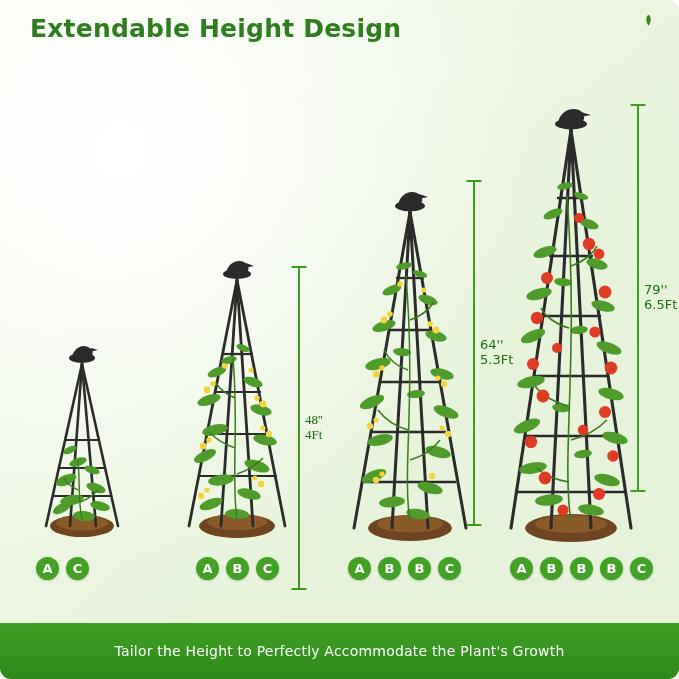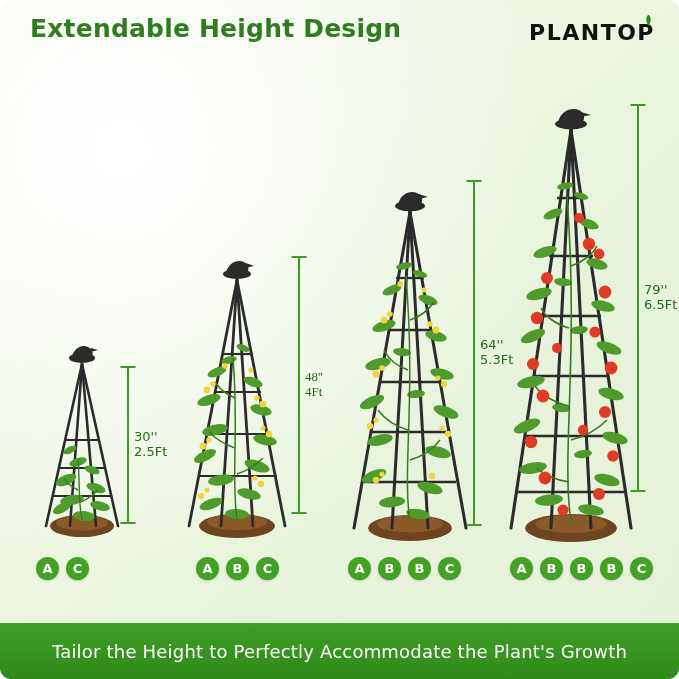--- a/index.html
+++ b/index.html
@@ -42,21 +42,21 @@
     position:absolute;right:24px;top:14px;width:13px;height:13px;
   }
 
   
   .footer{
     position:absolute;left:0;bottom:0;width:679px;height:56px;
     background:linear-gradient(180deg,#3e9e25 0%,#2f8a1a 100%);
     display:flex;align-items:center;justify-content:center;
   }
   .footer-text{
-    color:#fff;font-size:18px;letter-spacing:.2px;
+    color:#fff;font-size:14px;letter-spacing:.2px;
   }
 
   
   .group{position:absolute;}
 
   
   .meas{position:absolute;}
   .meas .bar{
     position:absolute;left:50%;top:0;width:2px;height:100%;
     background:#3f9a22;transform:translateX(-1px);
@@ -86,23 +86,20 @@
 
   svg{display:block;overflow:visible;}
 </style>
 </head>
 <body>
 
 <div id="stage">
 
   <div class="title">Extendable Height Design</div>
 
-  <div class="logo">
-    <span class="logo-text">PLANTOP</span>
-  </div>
   <svg class="logo-leaf" viewBox="0 0 20 20">
     <path d="M10 1 C14 4 15 10 10 18 C5 10 6 4 10 1 Z" fill="#2f8a1a"></path>
   </svg>
 
   <div class="group" style="left:20px;top:330px;width:170px;height:225px;">
     <svg width="170" height="225" viewBox="0 0 170 225">
 
       <ellipse cx="62" cy="196" rx="32" ry="11" fill="#6e4520"></ellipse>
       <ellipse cx="62" cy="193" rx="26" ry="7.5" fill="#8a5a28"></ellipse>
 
@@ -136,29 +133,20 @@
         <ellipse cx="72" cy="140" rx="8" ry="3.6" transform="rotate(20 72 140)"></ellipse>
         <ellipse cx="50" cy="120" rx="7" ry="3.2" transform="rotate(-25 50 120)"></ellipse>
       </g>
       <g stroke="#3a7a1e" stroke-width="1.4" fill="none">
         <path d="M62 190 C58 170 60 150 58 130"></path>
         <path d="M58 160 C50 156 46 152 44 148"></path>
         <path d="M60 172 C68 170 74 164 78 160"></path>
       </g>
     </svg>
 
-    <div class="meas" style="left:100px;top:36px;width:16px;height:158px;">
-      <div class="bar"></div>
-      <div class="cap top"></div>
-      <div class="cap bot"></div>
-      <div class="lbl">
-        <span>30''</span><br>
-        <span>2.5Ft</span>
-      </div>
-    </div>
   </div>
 
   <div class="badges" style="left:36px;top:557px;">
     <div class="badge">A</div>
     <div class="badge">C</div>
   </div>
 
   <div class="group" style="left:165px;top:248px;width:180px;height:308px;">
     <svg width="180" height="308" viewBox="0 0 180 308">
       <ellipse cx="72" cy="278" rx="38" ry="12" fill="#6e4520"></ellipse>
@@ -215,21 +203,21 @@
           <circle cx="98" cy="180" r="2.6"></circle>
         <circle cx="36" cy="248" r="3.2"></circle>
           <circle cx="42" cy="242" r="2.6"></circle>
         <circle cx="96" cy="236" r="3.2"></circle>
           <circle cx="90" cy="230" r="2.6"></circle>
         <circle cx="60" cy="118" r="2.8"></circle>
         <circle cx="86" cy="122" r="2.6"></circle>
       </g>
     </svg>
 
-    <div class="meas" style="left:126px;top:8px;width:16px;height:258px;font-family:Liberation Serif, serif;">
+    <div class="meas" style="left:126px;top:18px;width:16px;height:324px;font-family:Liberation Serif, serif;">
       <div class="bar"></div>
       <div class="cap top"></div>
       <div class="cap bot"></div>
       <div class="lbl">
         <span>48''</span><br>
         <span>4Ft</span>
       </div>
     </div>
   </div>
 

